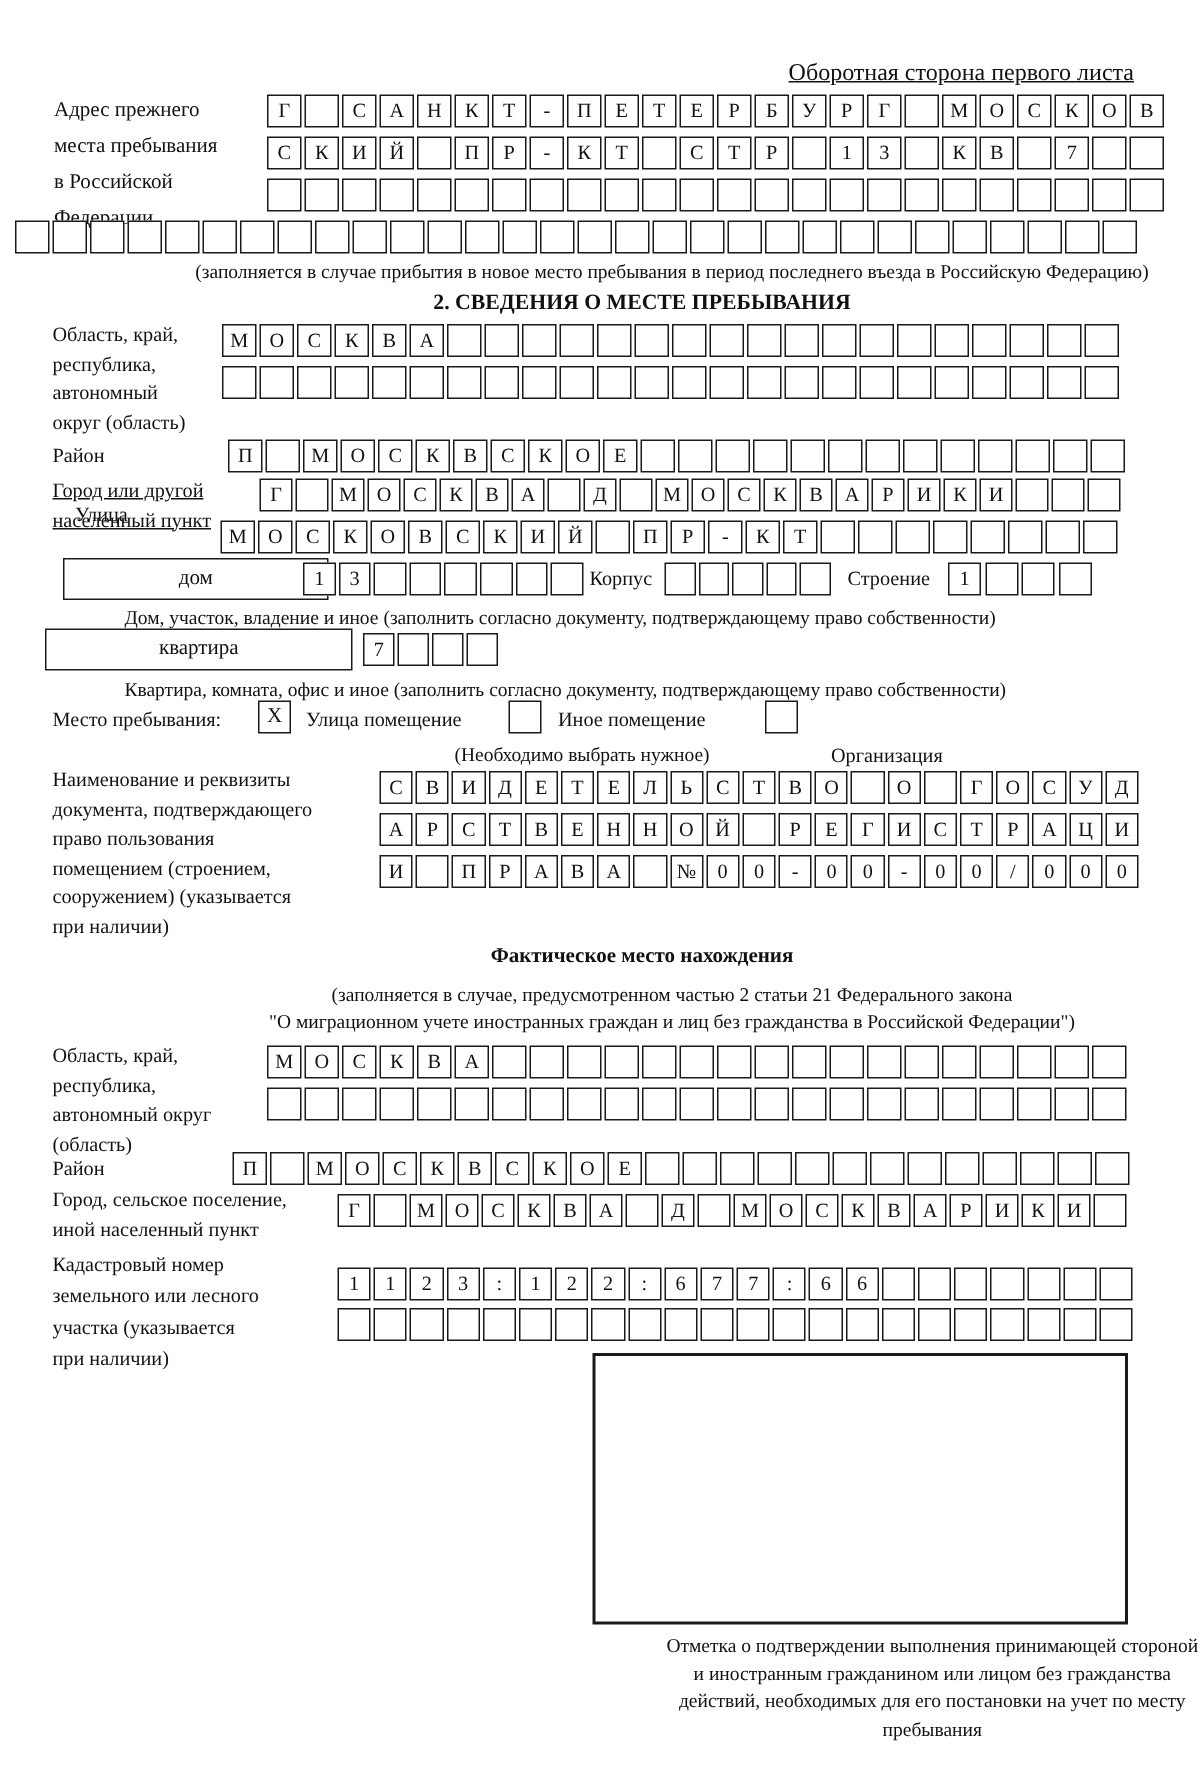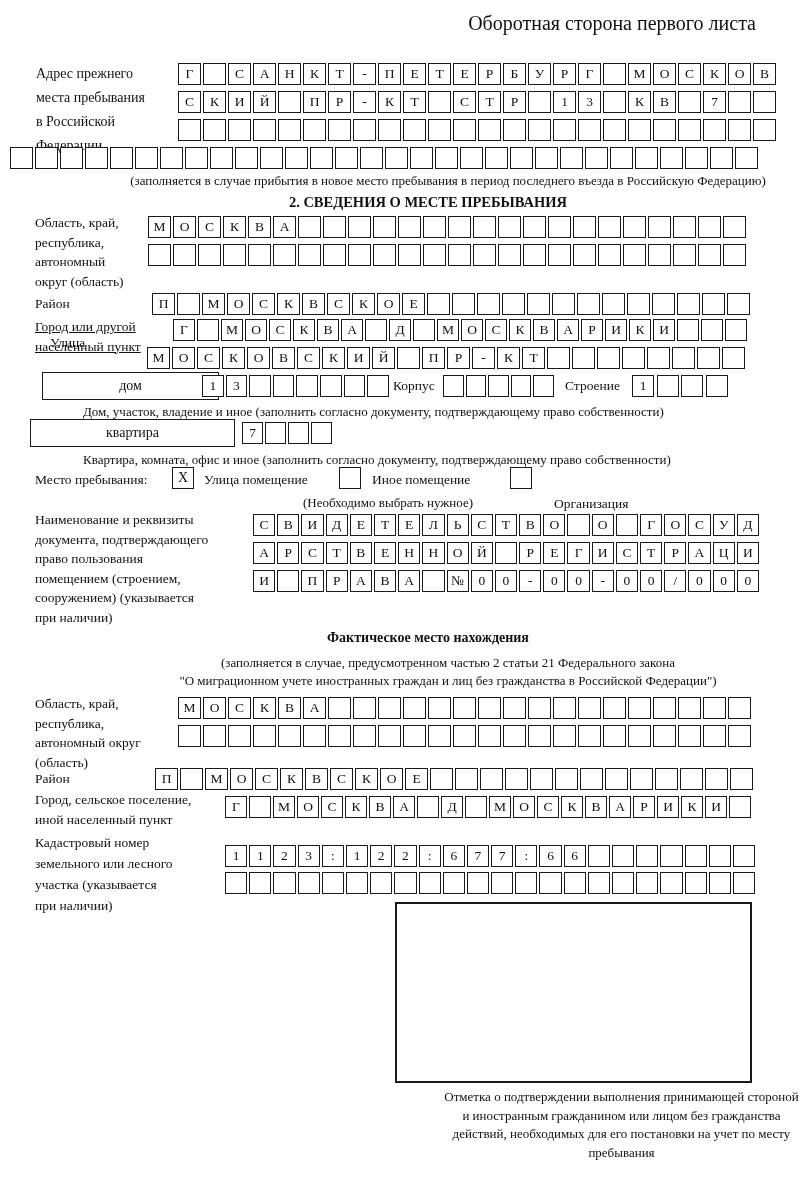--- a/index.html
+++ b/index.html
@@ -31,21 +31,21 @@
     display:flex;align-items:center;justify-content:center;font-size:14px;
   }
   .bigbox{
     position:absolute;left:395px;top:902px;width:357px;height:181px;
     box-sizing:border-box;border:2px solid #1a1a1a;background:#fff;
   }
 </style>
 </head>
 <body>
 
-<div class="abs" style="right:44px;top:12px;font-size:20px;">Оборотная сторона первого листа</div>
+<div class="abs" style="right:44px;top:40px;font-size:16px;text-decoration:underline;">Оборотная сторона первого листа</div>
 
 <div class="abs lbl-big" style="left:36px;top:62px;">Адрес прежнего
 места пребывания
 в Российской
 Федерации</div>
 <div class="row" style="left:178px;top:63px;">
     <span class="cell">Г</span>
     <span class="cell"></span>
     <span class="cell">С</span>
     <span class="cell">А</span>

